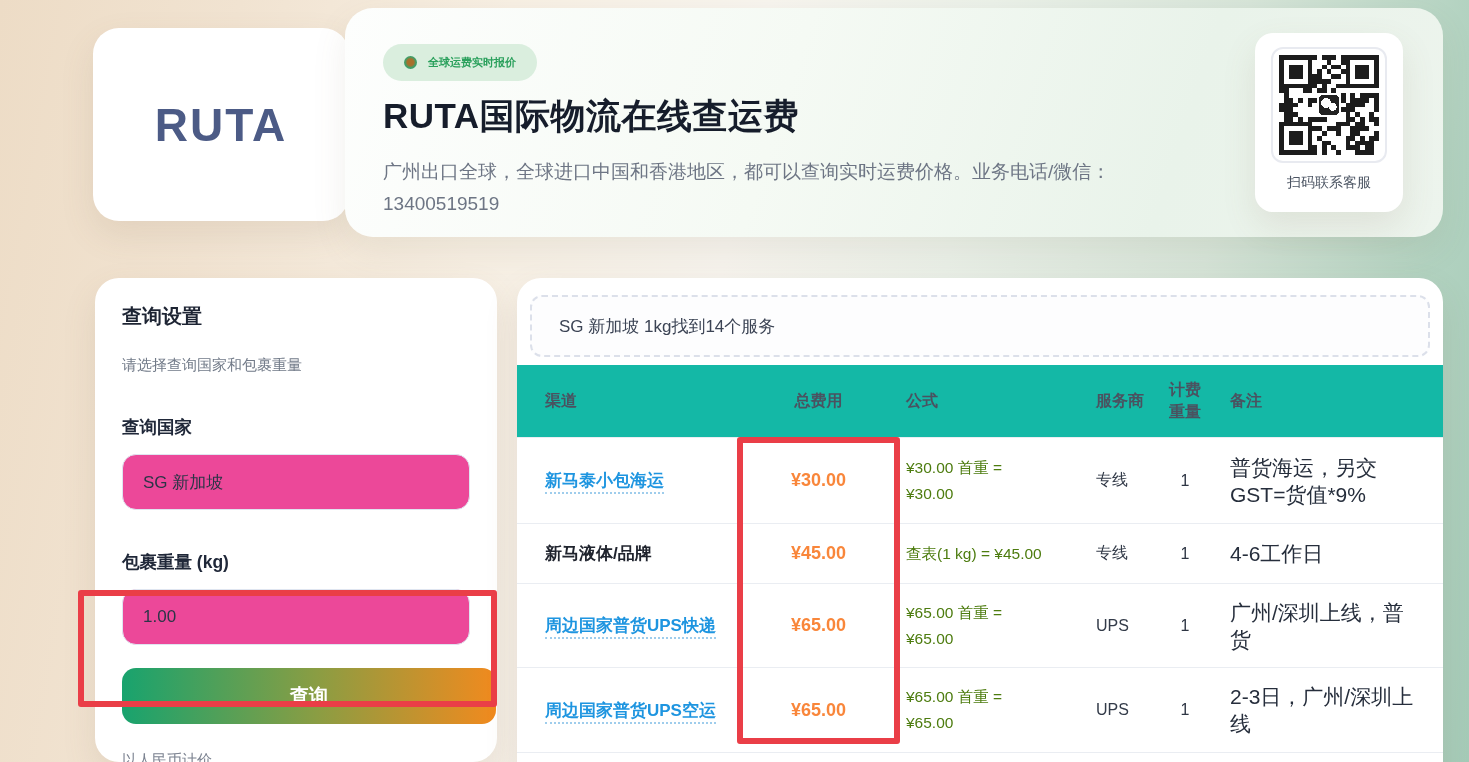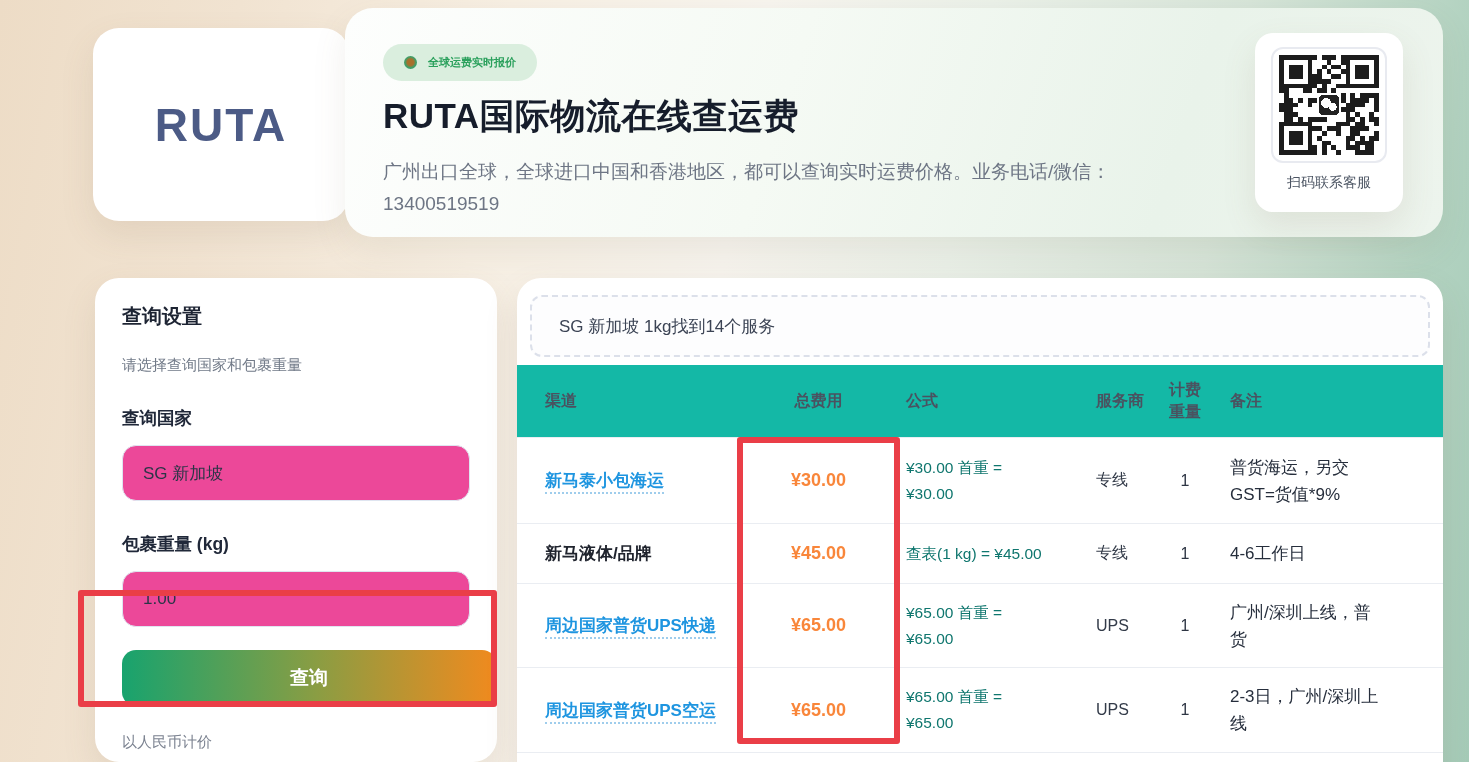--- a/index.html
+++ b/index.html
@@ -33,21 +33,21 @@
 
   
   .qr-card { left:1255px; top:33px; width:148px; height:179px; border-radius:18px; padding:14px 16px 0; }
   .qr-frame { width:116px; height:116px; margin:0 auto; border:2px solid #e8eaf0; border-radius:12px; padding:6px; background:#fff; }
   .qr-caption { margin-top:11px; text-align:center; font-size:14px; color:#4c5563; }
 
   
   .sidebar-card { left:95px; top:278px; width:402px; height:484px; border-radius:24px; padding:25px 27px; }
   .panel-title { font-size:20px; font-weight:800; color:#1d2433; }
   .panel-subtitle { margin-top:26px; font-size:15px; color:#717a88; }
-  .field-label { margin-top:31px; font-size:17.5px; font-weight:800; color:#202839; }
+  .field-label { margin-top:40px; font-size:17.5px; font-weight:800; color:#202839; }
   .select-box, .input-box {
     margin-top:15px; height:56px; width:348px; border:1.5px solid #dfe5f0; border-radius:14px;
     background:#ec4899; display:flex; align-items:center; padding-left:20px; font-size:17px; color:#2b3547; }
   .input-box input { border:none; outline:none; width:280px; font-size:17px; color:#2b3547;
     font-family:"Liberation Sans","DejaVu Sans",sans-serif; background:transparent; }
   .query-button { margin-top:23px; height:56px; width:374px; border:none; border-radius:14px; cursor:pointer;
     background:linear-gradient(90deg,#18a36e 0%,#8a9d43 52%,#f18a1e 100%);
     color:#fff; font-size:19px; font-weight:700; font-family:"Liberation Sans","DejaVu Sans",sans-serif; }
   .currency-note { margin-top:27px; font-size:15px; color:#7b8290; }
 
@@ -62,24 +62,24 @@
   .col-channel { width:192px; }
   .col-price { width:163px; text-align:center; }
   .col-formula { width:180px; margin-left:6px; white-space:pre-line; }
   .col-provider { width:60px; margin-left:10px; }
   .col-weight { width:58px; text-align:center; white-space:pre-line; line-height:22px; }
   .col-note { width:185px; margin-left:16px; white-space:pre-line; }
   .channel-link { display:inline; font-size:17px; font-weight:700; color:#1e95e0; cursor:pointer;
     border-bottom:2px dotted #9fcdec; padding-bottom:2px; }
   .channel-plain { font-size:17px; font-weight:700; color:#20242e; }
   .price-text { font-size:18px; font-weight:700; color:#f9863a; }
-  .formula-text { font-size:15.5px; color:#0f766e; line-height:26px; }
+  .formula-text { font-size:15.5px; color:#4d7c0f; line-height:26px; }
   .provider-text { font-size:16px; color:#333b49; }
   .weight-text { font-size:16px; color:#2e3644; }
-  .note-text { font-size:17px; color:#262e3c; line-height:27px; }
+  .note-text { font-size:21px; color:#262e3c; line-height:27px; }
 
   
   .annotation { position:absolute; border:6px solid #ea3e47; border-radius:3px; z-index:50; pointer-events:none; }
   .annotation-button { left:78px; top:590px; width:419px; height:117px; }
   .annotation-price { left:737px; top:437px; width:163px; height:307px; }
 </style>
 </head>
 <body>
 
 <div class="page">

